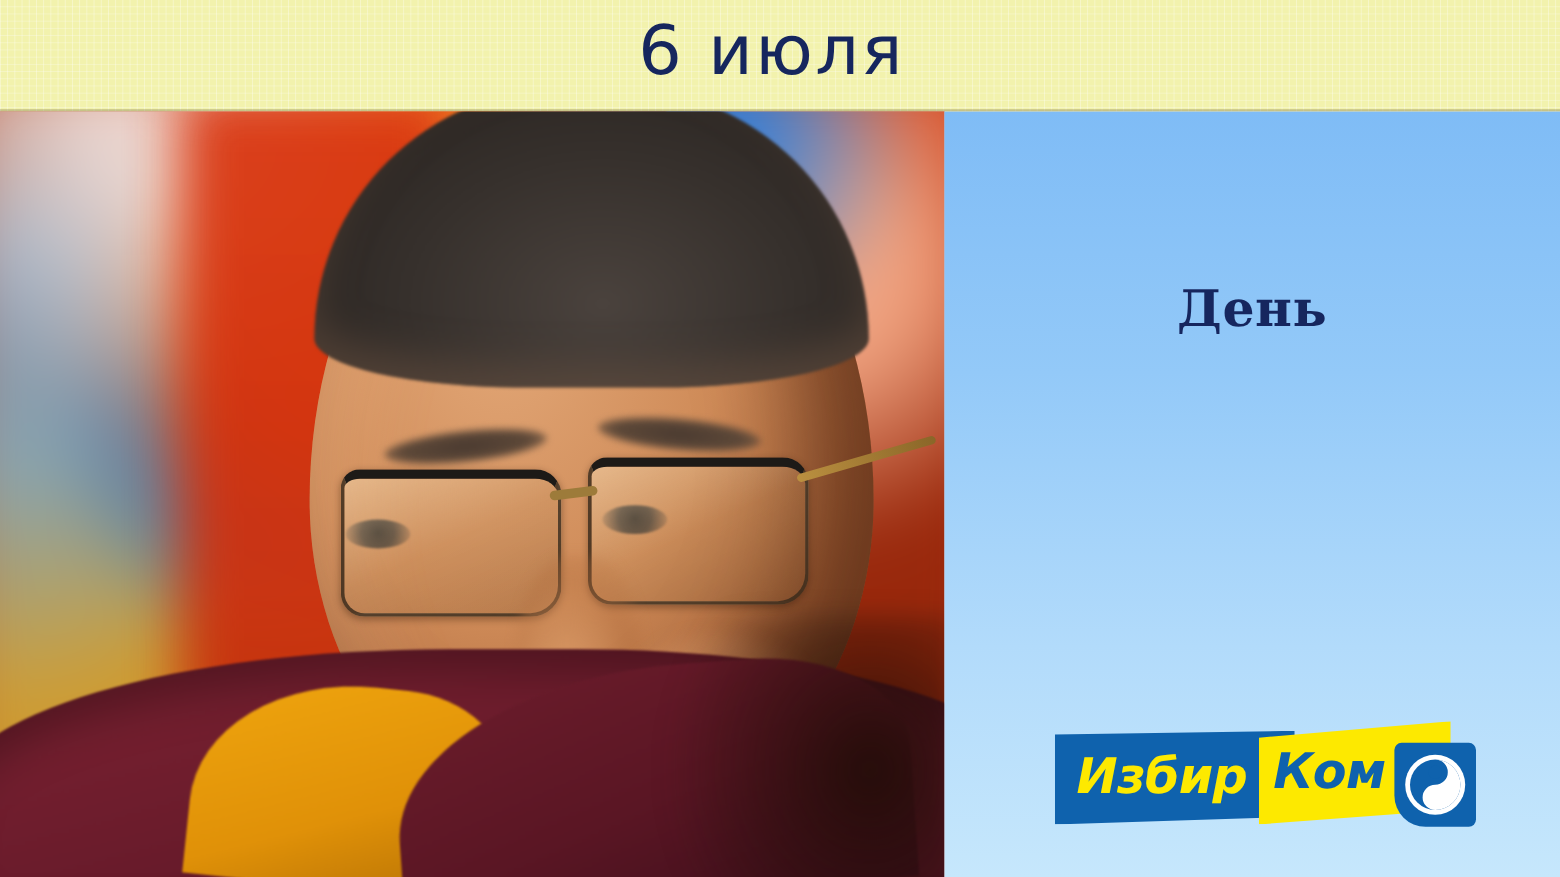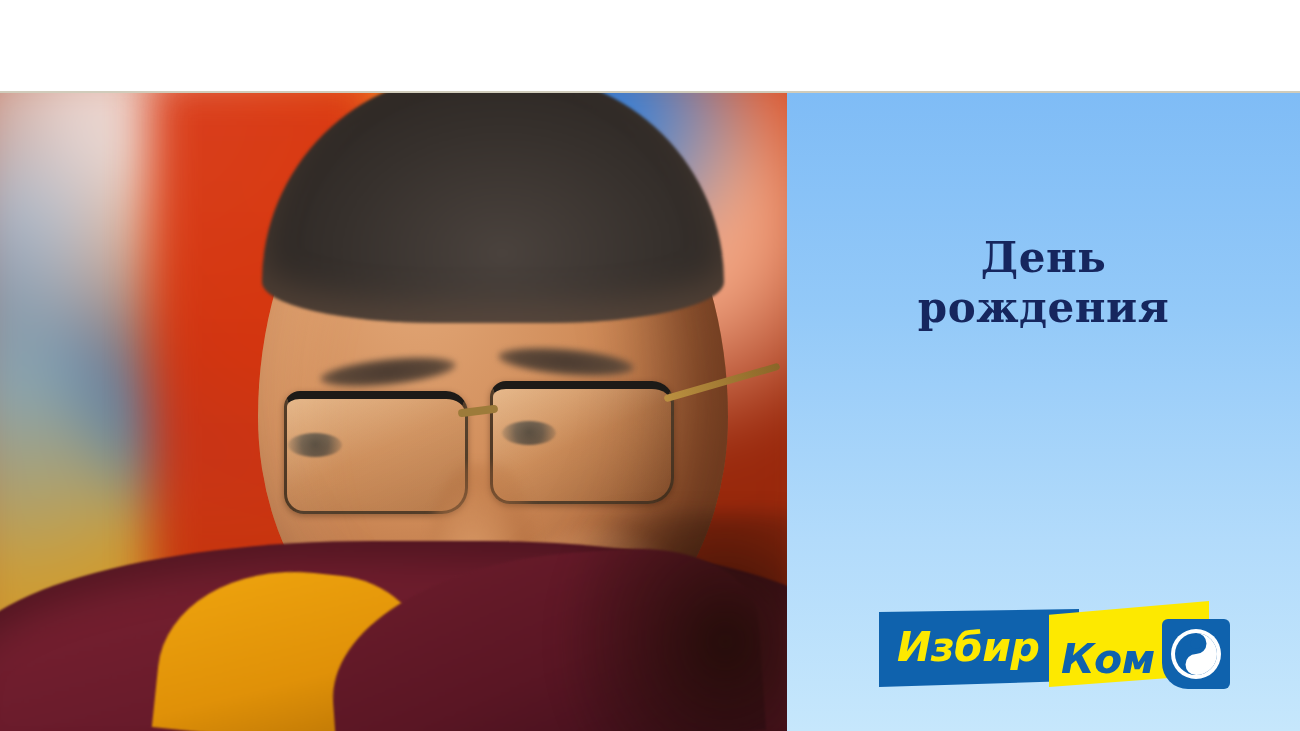--- a/index.html
+++ b/index.html
@@ -346,21 +346,20 @@
   }
   .logo-word-1 {
     left: 18px;
     top: 26px;
     color: #fde900;
   }
   .logo-word-2 {
     left: 182px;
     top: 22px;
     color: #0f62ad;
-    margin-top: 16px;
   }
   .logo-badge {
     position: absolute;
     left: 283px;
     top: 18px;
     width: 68px;
     height: 70px;
     background: #0f62ad;
     border-radius: 6px 6px 6px 26px;
   }
@@ -374,20 +373,23 @@
     width: 1300px;
     height: 2px;
     background: rgba(120,110,60,0.35);
   }
 </style>
 </head>
 <body>
 
 <div class="slide">
 
+  <div class="header-band">
+    <div class="header-title">6  июля</div>
+  </div>
   <div class="band-edge"></div>
 
   <div class="photo">
     <div class="photo-bg"></div>
     <div class="photo-bg-pillar"></div>
 
     <div class="head">
       <div class="skull"></div>
       <div class="hair"></div>
       <div class="ear"></div>
@@ -410,21 +412,20 @@
     <div class="robe"></div>
     <div class="robe-inner"></div>
     <div class="robe-fold"></div>
     <div class="shadow-right"></div>
   </div>
 
   <div class="panel">
 
     <div class="panel-title">
       <div>День</div>
-      <div>рождения</div>
     </div>
 
     <div class="logo">
       <div class="logo-block-blue"></div>
       <div class="logo-block-yellow"></div>
       <div class="logo-word logo-word-1">Избир</div>
       <div class="logo-word logo-word-2">Ком</div>
       <div class="logo-badge">
         <svg width="68" height="70" viewBox="0 0 68 70">
           <circle cx="34" cy="35" r="25" fill="#ffffff"></circle>

